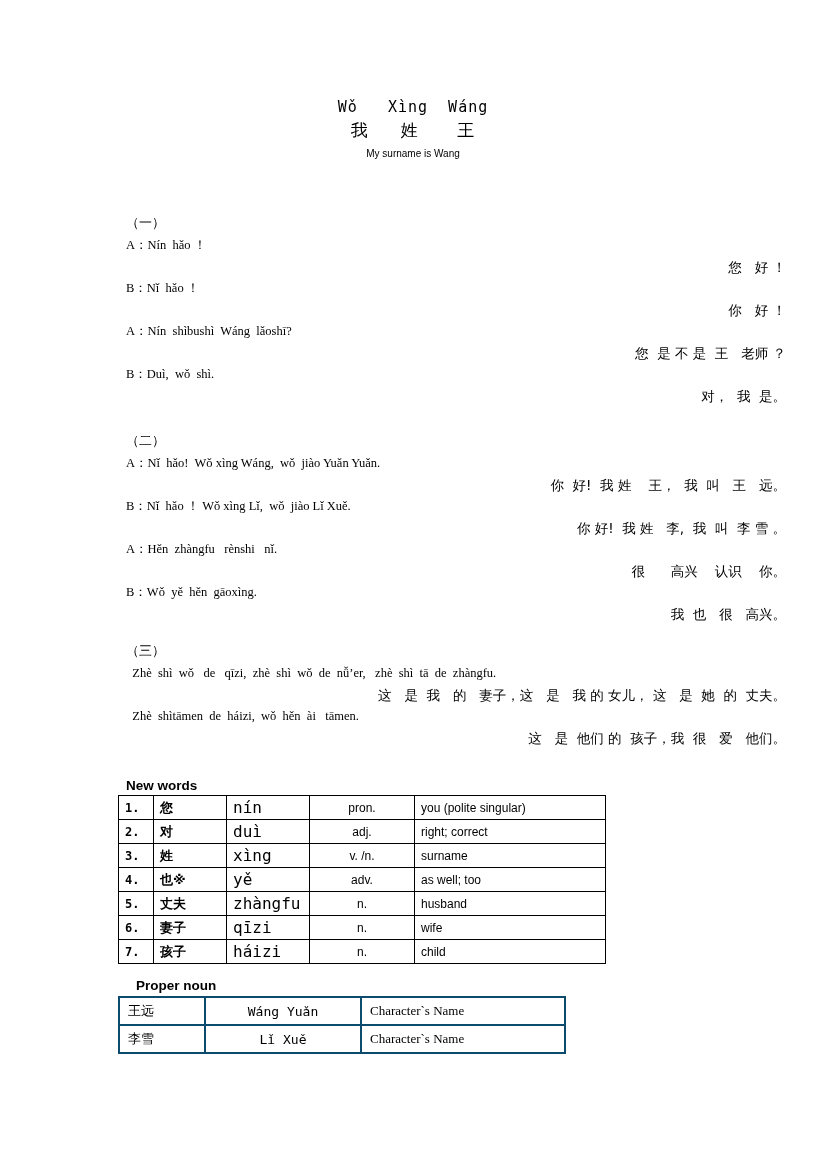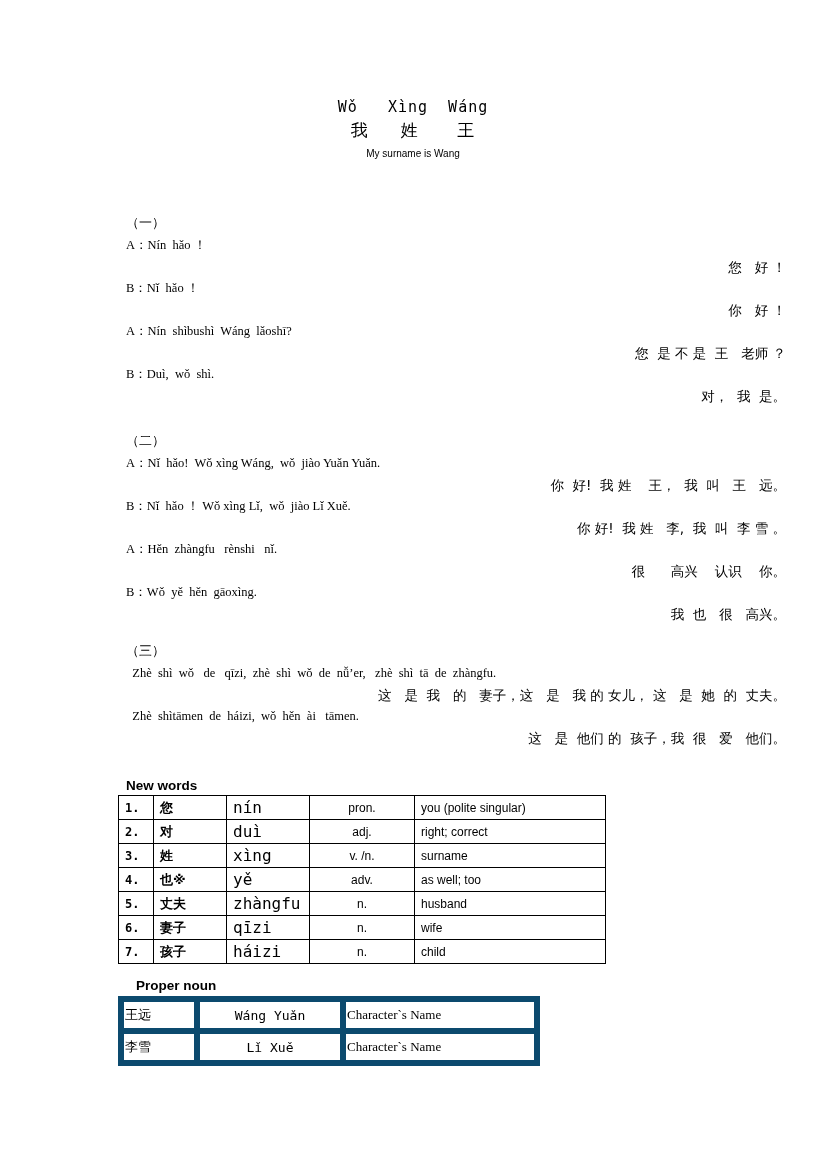--- a/index.html
+++ b/index.html
@@ -124,22 +124,22 @@
     width: 178px;
     font-family: "Liberation Sans", sans-serif;
     font-size: 12px;
   }
 
   table.proper {
     position: absolute;
     border-collapse: collapse;
   }
   table.proper td {
-    border: 6px solid #0c4a6e;
-    padding: 3px 1px;
+    border: 2px solid #0c4a6e;
+    padding: 3px 8px;
     height: 20px;
     vertical-align: middle;
   }
   .p-hz {
     width: 68px;
     font-family: "DejaVu Sans", sans-serif;
     font-size: 13px;
   }
   .p-py {
     width: 138px;

